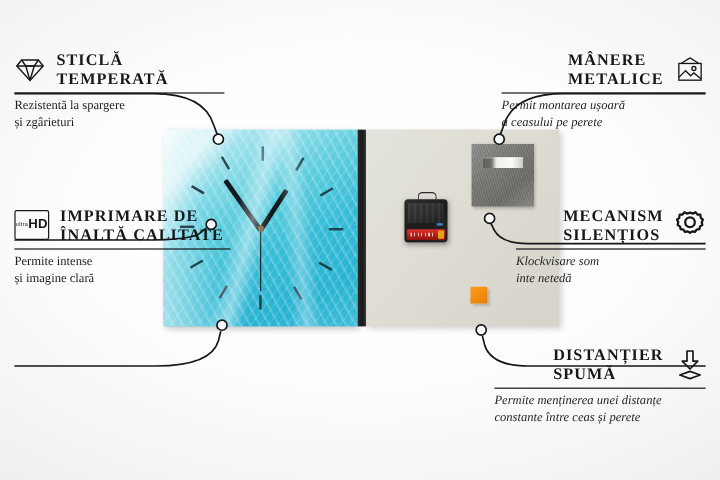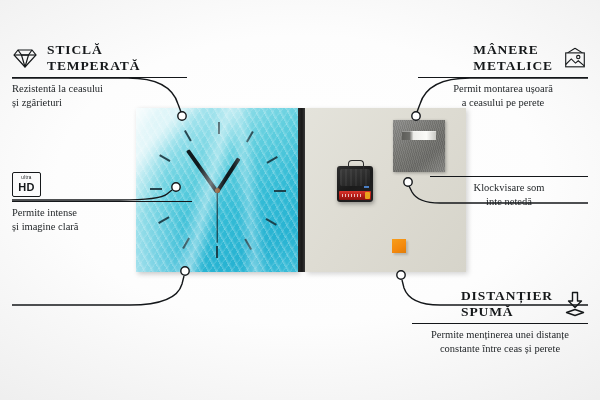--- a/index.html
+++ b/index.html
@@ -238,38 +238,38 @@
   .callout .desc {
     font-family: "Liberation Serif", serif;
     font-size: 10.5px;
     color: #1d2124;
     line-height: 1.28;
     white-space: pre-line;
   }
   .callout.left .head { justify-content: flex-start; }
   .callout.left .desc { text-align: left; }
   .callout.right .head { justify-content: flex-end; }
-  .callout.right .desc { text-align: center; }
+  .callout.right .desc { text-align: left; font-style: italic; }
 
   .ico {
     flex: 0 0 auto;
     width: 26px;
     height: 26px;
     display: flex;
     align-items: center;
     justify-content: center;
     color: #15181a;
   }
   .ico svg { display: block; }
   .ico-hd {
     border: 1.4px solid #15181a;
     border-radius: 2px;
     width: 27px;
     height: 23px;
-    flex-direction: column;
+    flex-direction: row;
     line-height: 1;
   }
   .ico-hd .u {
     font-family: "Liberation Sans", sans-serif;
     font-size: 4.6px;
     letter-spacing: 0.3px;
     margin-bottom: 0.5px;
   }
   .ico-hd .d {
     font-family: "Liberation Sans", sans-serif;
@@ -365,30 +365,32 @@
             <path d="M6,3 L9.5,8 L13,20"></path>
             <path d="M20,3 L16.5,8 L13,20"></path>
             <path d="M9.5,8 L16.5,8"></path>
           </g>
         </svg>
       </span>
       <span class="head-title">STICLĂ
 TEMPERATĂ</span>
     </div>
     <div class="rule"></div>
-    <div class="desc">Rezistentă la ceasului
+    <div class="desc">Rezistentă la spargere
 și zgârieturi</div>
   </div>
 
   <div class="callout left" id="co-print">
     <div class="head">
       <span class="ico ico-hd">
         <span class="u">ultra</span>
         <span class="d">HD</span>
       </span>
+      <span class="head-title">IMPRIMARE DE
+ÎNALTĂ CALITATE</span>
     </div>
     <div class="rule"></div>
     <div class="desc">Permite intense
 și imagine clară</div>
   </div>
 
 
   <div class="callout right" id="co-handles">
     <div class="head">
       <span class="head-title">MÂNERE
@@ -403,20 +405,32 @@
           </g>
         </svg>
       </span>
     </div>
     <div class="rule"></div>
     <div class="desc">Permit montarea ușoară
 a ceasului pe perete</div>
   </div>
 
   <div class="callout right" id="co-mech">
+    <div class="head">
+      <span class="head-title">MECANISM
+SILENȚIOS</span>
+      <span class="ico">
+        <svg width="26" height="26" viewBox="0 0 26 26">
+          <g fill="none" stroke="currentColor" stroke-width="1.9" stroke-linejoin="round">
+            <path d="M13,2.2 L15.6,3.0 L17.6,1.9 L19.4,3.9 L21.6,3.9 L22.0,6.5 L23.8,8.0 L22.8,10.2 L23.3,12.4 L21.3,13.8 L20.8,16.0 L18.5,16.4 L17.1,18.3 L14.9,17.8 L13.0,19.0 L11.1,17.8 L8.9,18.3 L7.5,16.4 L5.2,16.0 L4.7,13.8 L2.7,12.4 L3.2,10.2 L2.2,8.0 L4.0,6.5 L4.4,3.9 L6.6,3.9 L8.4,1.9 L10.4,3.0 Z"></path>
+            <circle cx="13" cy="10.2" r="4"></circle>
+          </g>
+        </svg>
+      </span>
+    </div>
     <div class="rule"></div>
     <div class="desc">Klockvisare som
 inte netedă</div>
   </div>
 
   <div class="callout right" id="co-spacer">
     <div class="head">
       <span class="head-title">DISTANȚIER
 SPUMĂ</span>
       <span class="ico">

